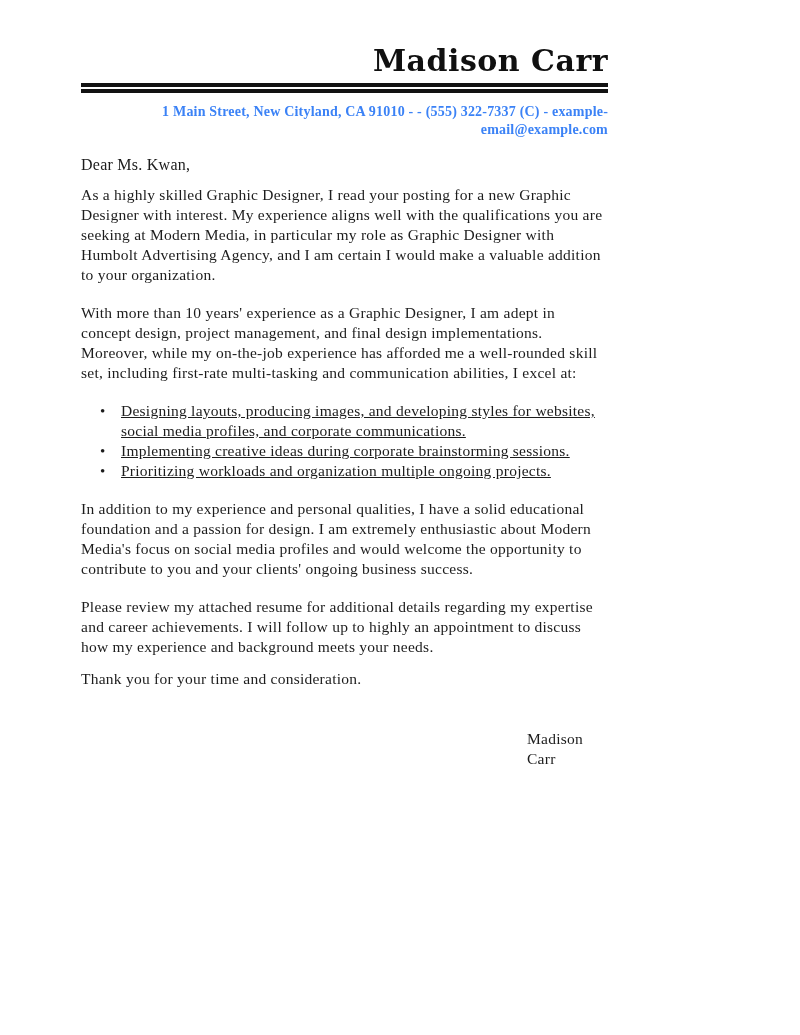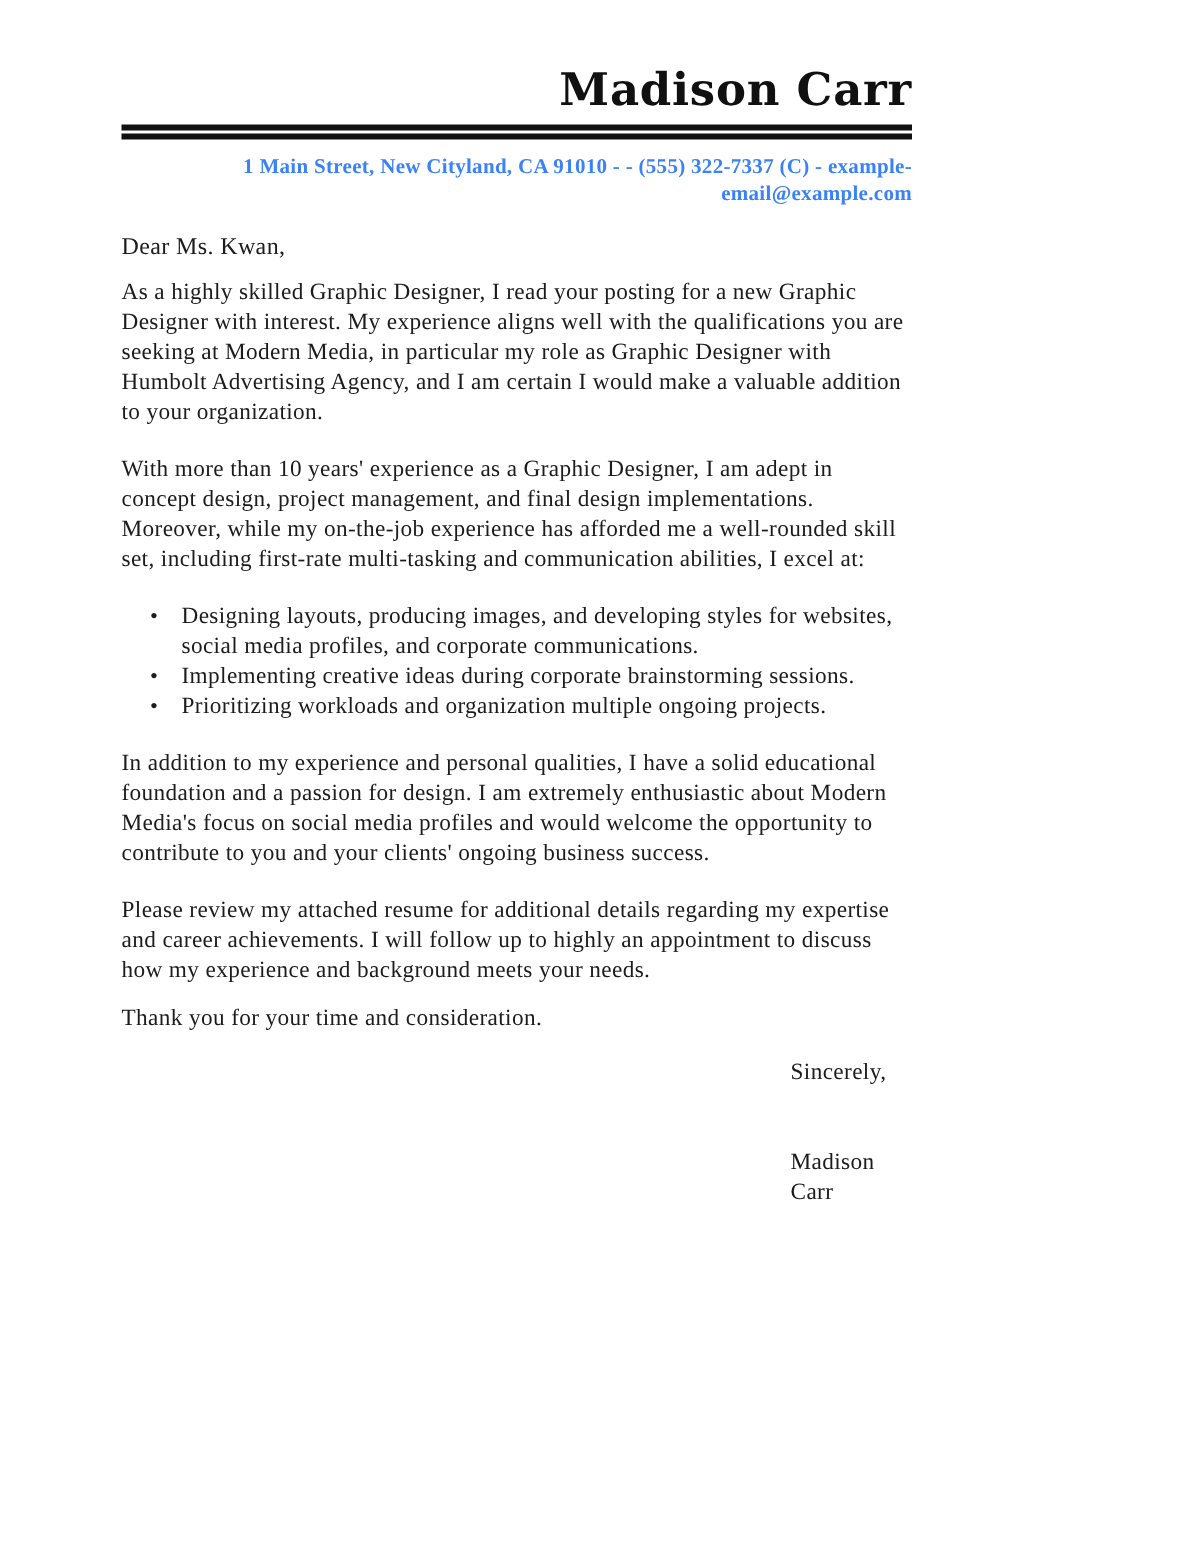--- a/index.html
+++ b/index.html
@@ -57,20 +57,21 @@
   .para.first {
     margin-top: 10px;
   }
   .para.thanks {
     margin-top: 12px;
   }
   .bullets {
     margin: 18px 0 0 0;
     padding: 0 0 0 40px;
     list-style: none;
+    text-decoration: underline;
   }
   .bullets li {
     position: relative;
     font-size: 15.5px;
     line-height: 20px;
     letter-spacing: 0.25px;
   }
   .bullets li::before {
     content: "\2022";
     position: absolute;
@@ -118,18 +119,17 @@
       <li>Prioritizing workloads and organization multiple ongoing projects.</li>
     </ul>
 
     <p class="para">In addition to my experience and personal qualities, I have a solid educational foundation and a passion for design. I am extremely enthusiastic about Modern Media's focus on social media profiles and would welcome the opportunity to contribute to you and your clients' ongoing business success.</p>
 
     <p class="para">Please review my attached resume for additional details regarding my expertise and career achievements. I will follow up to highly an appointment to discuss how my experience and background meets your needs.</p>
 
     <p class="para thanks">Thank you for your time and consideration.</p>
 
     <div class="sign-block">
-      <p class="signoff">Sincerely,</p>
       <p class="signature-name">Madison Carr</p>
     </div>
   </main>
 
 </div>
 
 </body></html>

